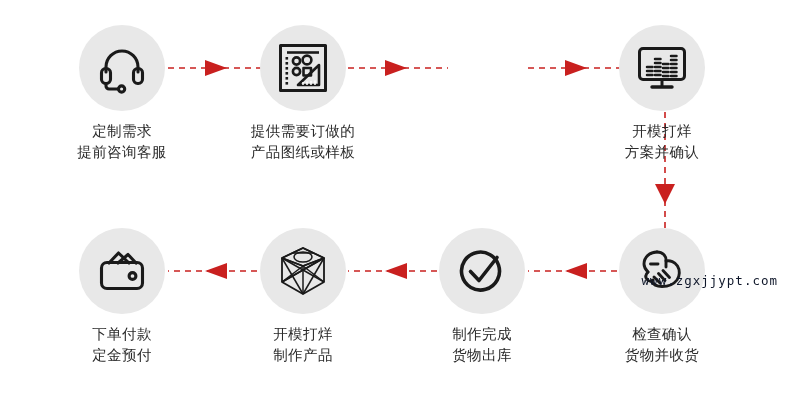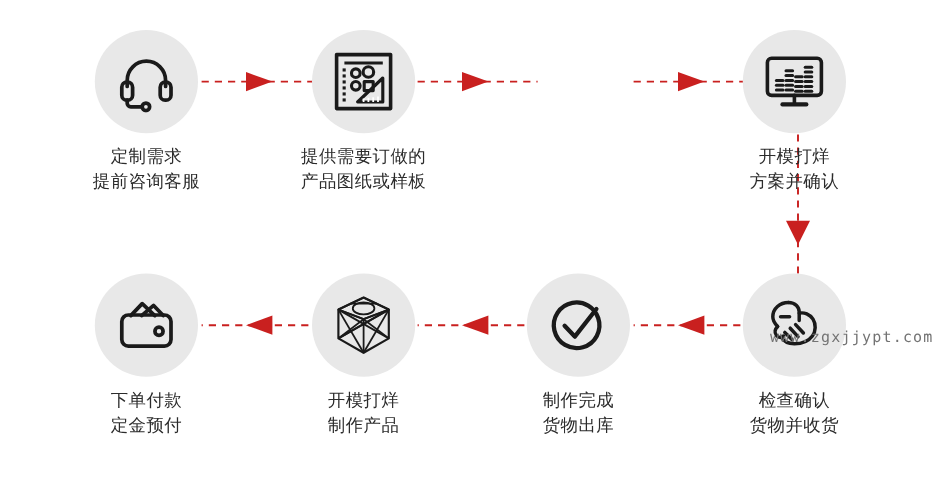--- a/index.html
+++ b/index.html
@@ -60,21 +60,21 @@
   .n6{left:228px;top:228px;}
   .n7{left:407px;top:228px;}
   .n8{left:587px;top:228px;}
 
   
   .watermark{
     position:absolute;
     right:12px;bottom:6px;
     font-family:"DejaVu Sans Mono","Liberation Mono",monospace;
     font-size:12.5px;
-    color:#737373;
+    color:#0f172a;
     letter-spacing:1px;
     z-index:6;
   }
 </style>
 </head>
 <body>
 
 <div id="flow">
 
   <svg class="conn-layer" viewBox="0 0 790 402" width="790" height="402">

